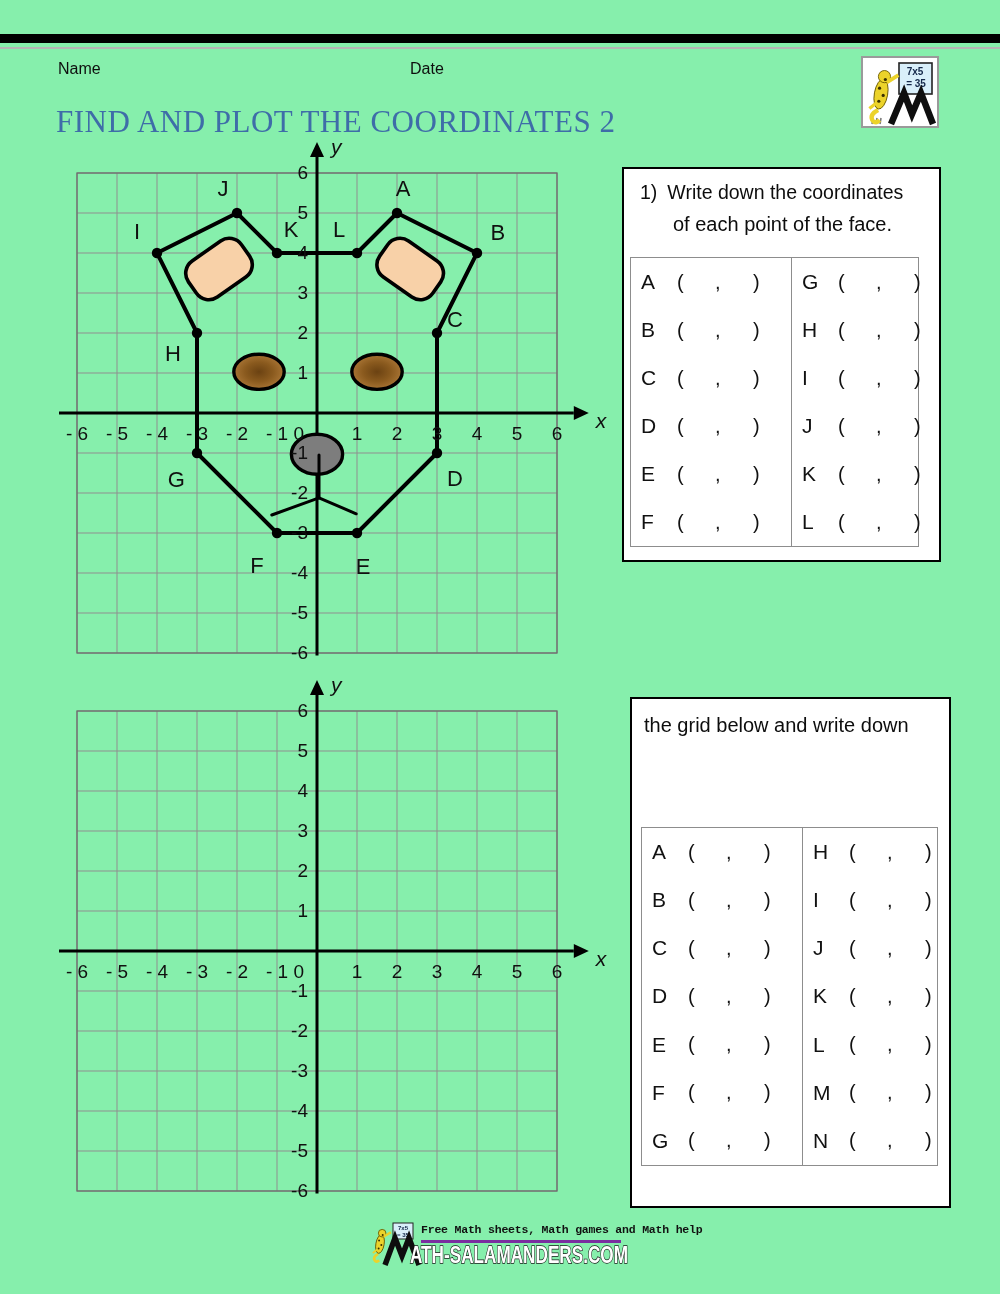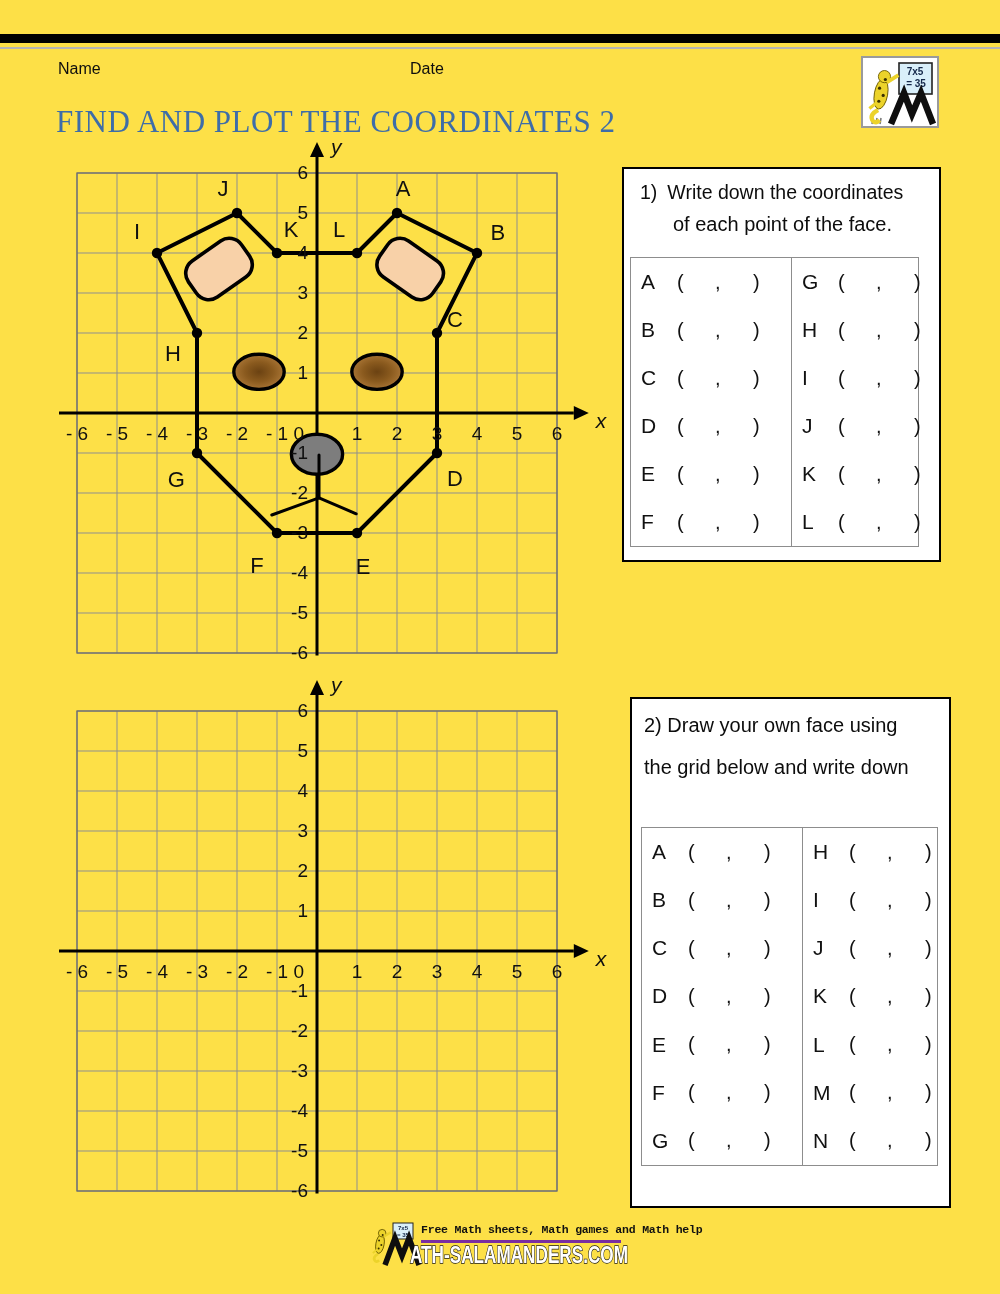--- a/index.html
+++ b/index.html
@@ -1,16 +1,16 @@
 <!DOCTYPE html>
 <html><head>
 <meta charset="utf-8">
 <style>
   html,body{margin:0;padding:0;background:#ffffff;}
-  .page{position:relative;width:1000px;height:1294px;background:#fde047;overflow:hidden;
+  .page{position:relative;width:1000px;height:1294px;background:#86efac;overflow:hidden;
         font-family:"Liberation Sans",sans-serif;color:#111;}
   
   .topbar{position:absolute;left:0;top:34px;width:1000px;height:9px;background:#000;}
   .topbar-sub{position:absolute;left:0;top:47px;width:1000px;height:2px;background:#b5b5b5;}
   .name-label{position:absolute;left:58px;top:60px;font-size:16px;color:#0e0e0e;}
   .date-label{position:absolute;left:410px;top:60px;font-size:16px;color:#0e0e0e;text-align:right;}
   .logo-box{position:absolute;left:861px;top:56px;width:78px;height:72px;background:#fff;
             border:2px solid #9a9a9a;box-sizing:border-box;}
   .page-title{position:absolute;left:56px;top:104px;margin:0;font-family:"Liberation Serif",serif;
               font-weight:normal;font-size:31px;letter-spacing:.5px;text-align:right;}
@@ -331,21 +331,20 @@
             <span class="cp">(</span>
             <span class="cp">,</span>
             <span class="cp">)</span>
           </div>
         </div>
       </div>
   </div>
 
   <div class="qbox" id="qbox2">
     <div class="q2lines">
-      <div>2) Draw your own face using</div>
       <div>the grid below and write down</div>
     </div>
     <div class="ctable" id="q2table">
         <div class="ccol">
           <div class="crow">
             <span class="cl">A</span>
             <span class="cp">(</span>
             <span class="cp">,</span>
             <span class="cp">)</span>
           </div>

